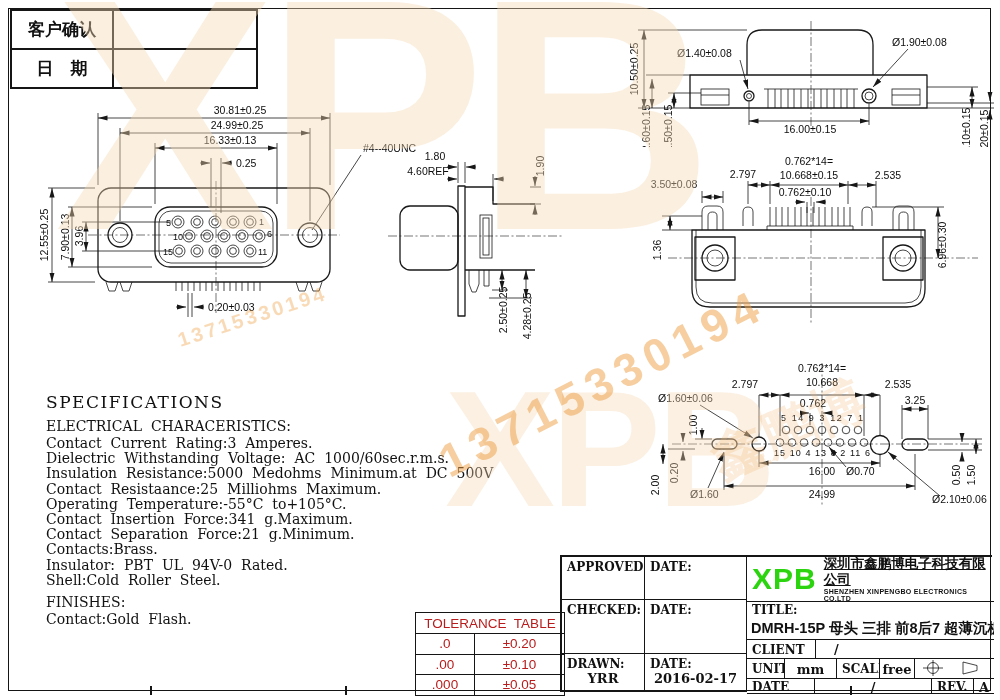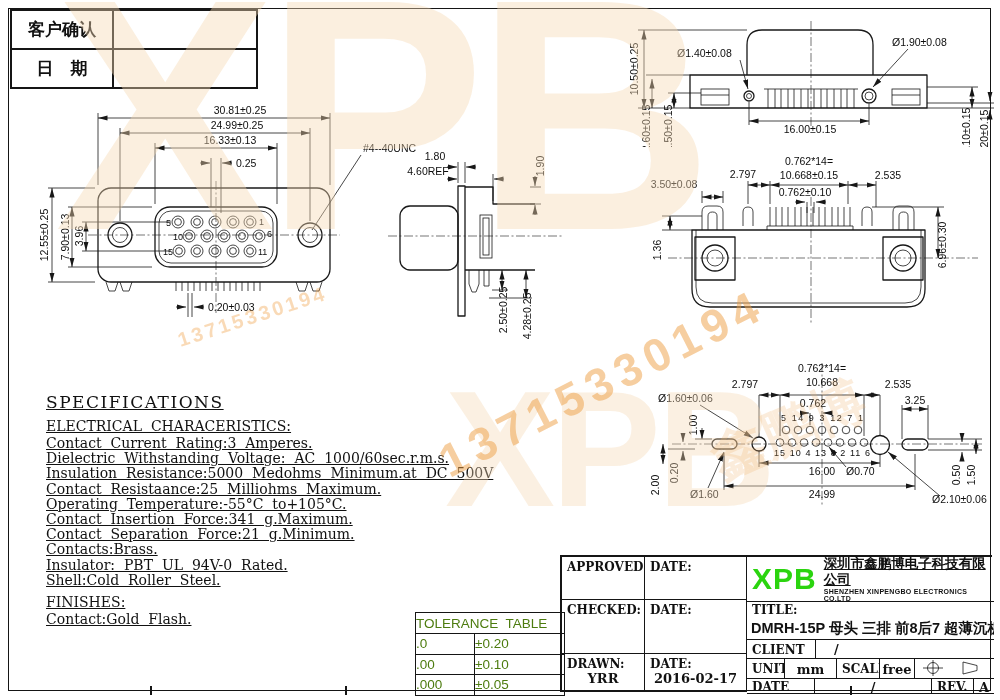--- a/index.html
+++ b/index.html
@@ -25,28 +25,28 @@
           font-weight:bold;font-size:17px;color:#111;}
   
   .view{position:absolute;z-index:3;}
   .ol{fill:none;stroke:#181818;stroke-width:1.3;stroke-linejoin:round;}
   .tl{fill:none;stroke:#181818;stroke-width:0.8;}
   .dl{fill:none;stroke:#181818;stroke-width:0.8;}
   .cl{fill:none;stroke:#181818;stroke-width:0.6;stroke-dasharray:9 2.5 2 2.5;}
   .dt{font:10.5px "Liberation Sans",sans-serif;fill:#0d0d0d;}
   .pt{font:9px "Liberation Sans",sans-serif;fill:#0d0d0d;}
   
-  .specs{position:absolute;left:46px;top:392px;width:400px;z-index:3;color:#111;text-decoration:underline;}
+  .specs{position:absolute;left:46px;top:392px;width:400px;z-index:3;color:#111;}
   .sp-title{font:17px "DejaVu Serif",serif;letter-spacing:1.5px;margin-bottom:4px;}
   .sp-h{font:14px "DejaVu Serif",serif;margin-top:6px;margin-bottom:2px;white-space:pre;}
   .sp-l{font:14px "DejaVu Serif",serif;line-height:15.2px;white-space:pre;}
   
   .tol{position:absolute;left:415px;top:612px;width:150px;border-collapse:collapse;z-index:3;}
   .tol th,.tol td{border:1.4px solid #151515;font:13.5px "Liberation Sans",sans-serif;
-      color:#4d7c0f;text-align:left;padding:0;height:19.5px;white-space:pre;}
+      color:#b91c1c;text-align:center;padding:0;height:19.5px;white-space:pre;}
   .tol th{height:20px;font-weight:normal;}
   
   .tb{position:absolute;left:560px;top:555px;width:432px;height:137px;z-index:3;
       border-left:2px solid #151515;border-top:2px solid #151515;box-sizing:border-box;}
   .cell{position:absolute;box-sizing:border-box;border-right:1.3px solid #151515;
         border-bottom:1.3px solid #151515;color:#111;overflow:hidden;}
   .lb{font:bold 12px "DejaVu Serif",serif;padding:3px 0 0 5px;}
   .val{font:bold 13px "DejaVu Serif",serif;text-align:center;}
   .logo{font:900 30px "Liberation Sans",sans-serif;color:#2bd40f;letter-spacing:1px;line-height:30px;}
   .coname-cn{font:bold 13.5px "Liberation Sans",sans-serif;line-height:16px;text-decoration:underline;}

